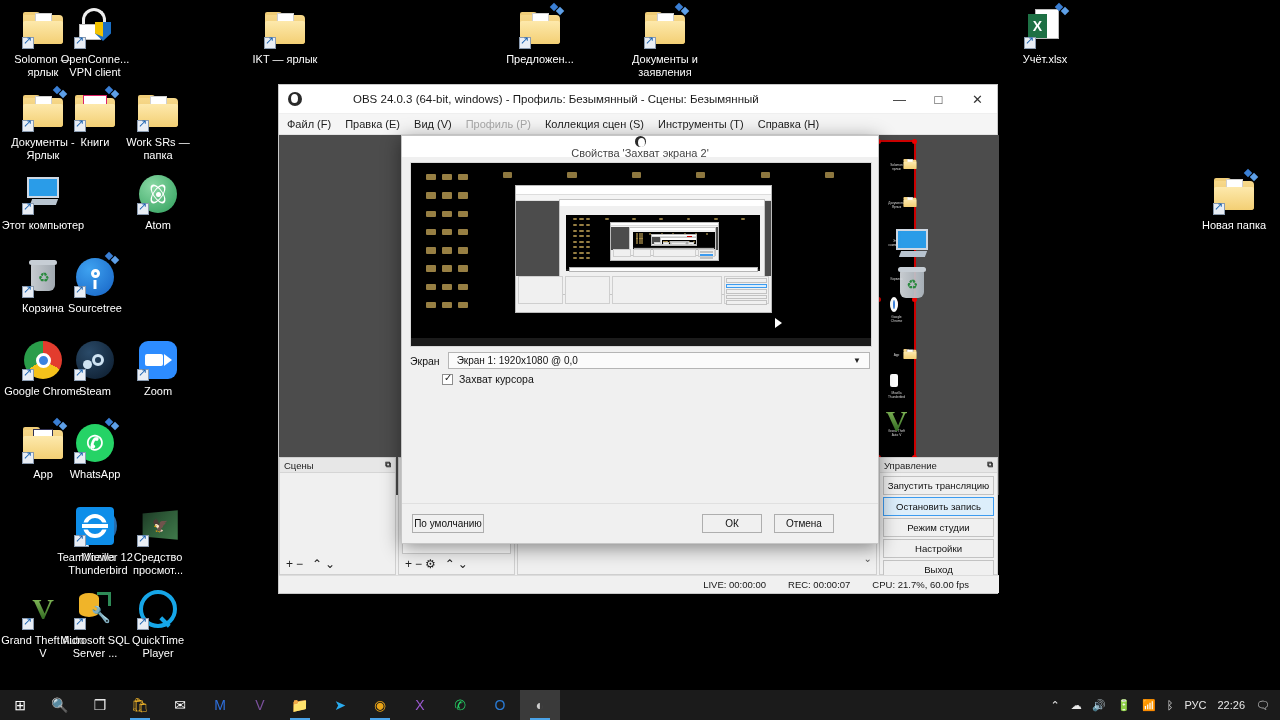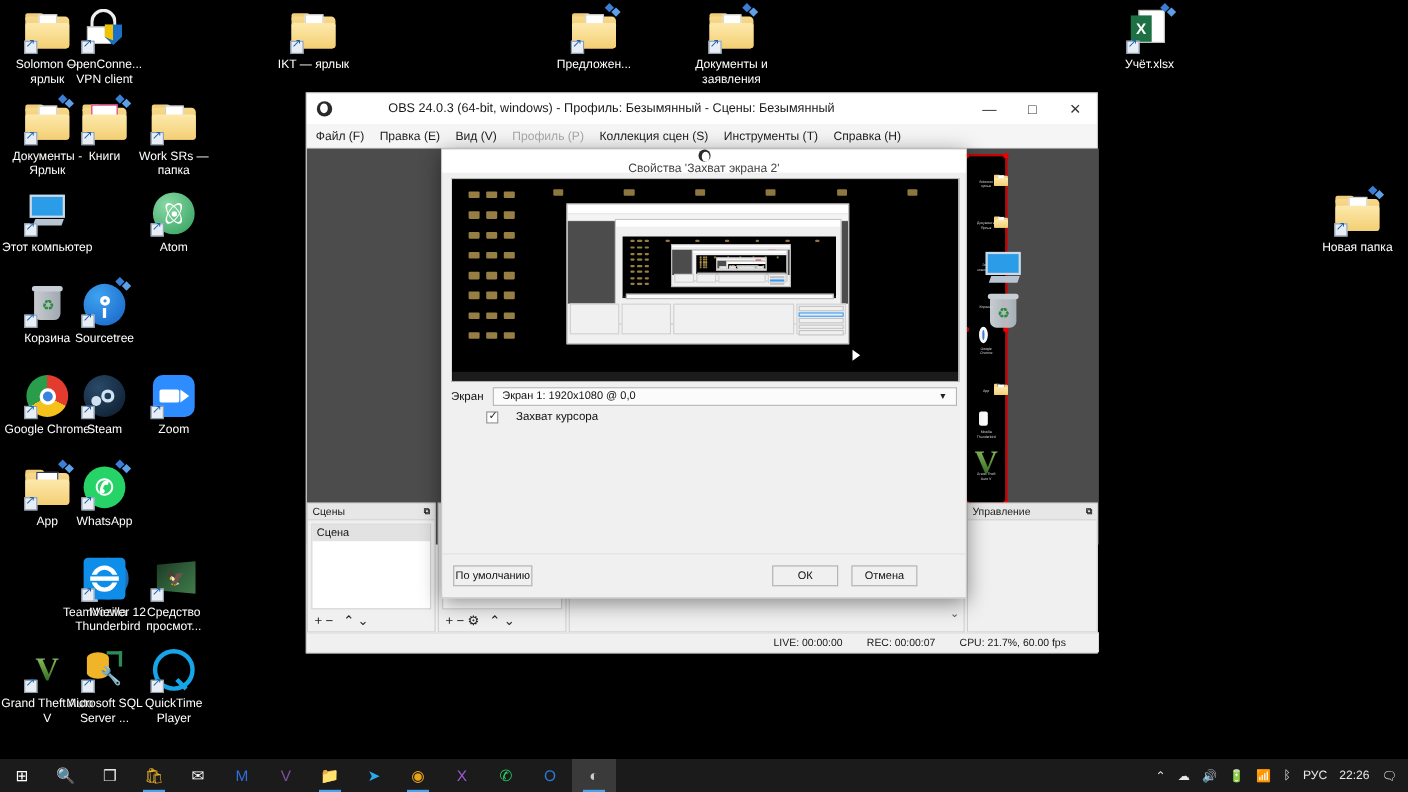--- a/index.html
+++ b/index.html
@@ -146,21 +146,21 @@
   .dlg-title { height:21px; background:#fff; display:flex; align-items:center;flex-direction:column; }
   .dlg-title .t { font-size:11px; color:#444; flex:1; }
   .dlg-close { width:26px; text-align:center; font-size:12px; color:#555; }
   .dlg-preview { position:absolute; left:8px; top:26px; width:462px; height:185px; background:#000;
     border:1px solid #d9d9d9;}
   .dlg-row { position:absolute; left:8px; top:216px; right:8px; display:flex; align-items:center; gap:8px; }
   .dlg-row label { font-size:10.5px; color:#111; }
   .combo { flex:1; height:17px; background:#fbfbfb; border:1px solid #b5b5b5;
     display:flex; align-items:center; padding:0 8px; font-size:10px; color:#111; }
   .combo .arrow { margin-left:auto; font-size:8px; color:#222; }
-  .chk-row { position:absolute; left:40px; top:237px; display:flex; align-items:center; gap:16px; }
+  .chk-row { position:absolute; left:40px; top:237px; display:flex; align-items:center; gap:6px; }
   .chk { width:11px;height:11px;background:#fff;border:1px solid #8d8d8d;position:relative;}
   .chk::after{content:"✓";position:absolute;left:1px;top:-3px;font-size:10px;color:#222;}
   .chk-row span{ font-size:10.5px; color:#111; }
   .dlg-footer { position:absolute; left:0; right:0; bottom:0; height:40px;
      border-top:1px solid #e0e0e0; }
   .btn { position:absolute; height:19px; background:#f0f0f0; border:1px solid #aeaeae;
     font-size:10px; color:#101010; display:flex; align-items:center; justify-content:center; }
 
   
   #taskbar {
@@ -597,23 +597,20 @@
             </div>
           </div>
       </div>
     </div>
 
     <div class="dock" style="left:0px;top:372px;width:117px;height:118px;">
       <div class="dock-title">
         <span>Сцены</span>
         <b style="font-size:8px;">⧉</b>
       </div>
-      <div class="dock-list">
-        <div class="dock-item">Сцена</div>
-      </div>
       <div class="dock-tools" id="scene-tools">
           <b>+</b>
           <b style="margin-right: 6px;">−</b>
           <b>⌃</b>
           <b>⌄</b>
         </div>
     </div>
 
     <div class="dock" style="left:119px;top:372px;width:117px;height:118px;">
       <div class="dock-list"></div>
@@ -635,20 +632,27 @@
         <div style="font-size:12px;color:#111;">⚙</div>
       </div>
       <div style="position:absolute;right:4px;bottom:10px;font-size:10px;color:#555;">⌄</div>
     </div>
 
     <div class="dock" style="left:600px;top:372px;width:119px;height:118px;">
       <div class="dock-title">
         <span>Управление</span>
         <b style="font-size:8px;">⧉</b>
       </div>
+      <div id="ctrl-buttons" style="position:absolute;left:0;right:0;top:18px;">
+          <div class="ctrl-btn">Запустить трансляцию</div>
+          <div class="ctrl-btn focused">Остановить запись</div>
+          <div class="ctrl-btn">Режим студии</div>
+          <div class="ctrl-btn">Настройки</div>
+          <div class="ctrl-btn">Выход</div>
+        </div>
     </div>
 
     <div class="statusbar">
       <span>LIVE: 00:00:00</span>
       <span>REC: 00:00:07</span>
       <span>CPU: 21.7%, 60.00 fps</span>
     </div>
 
     <div id="dlg" style="left:122px;top:50px;">
       <div class="dlg-title">

